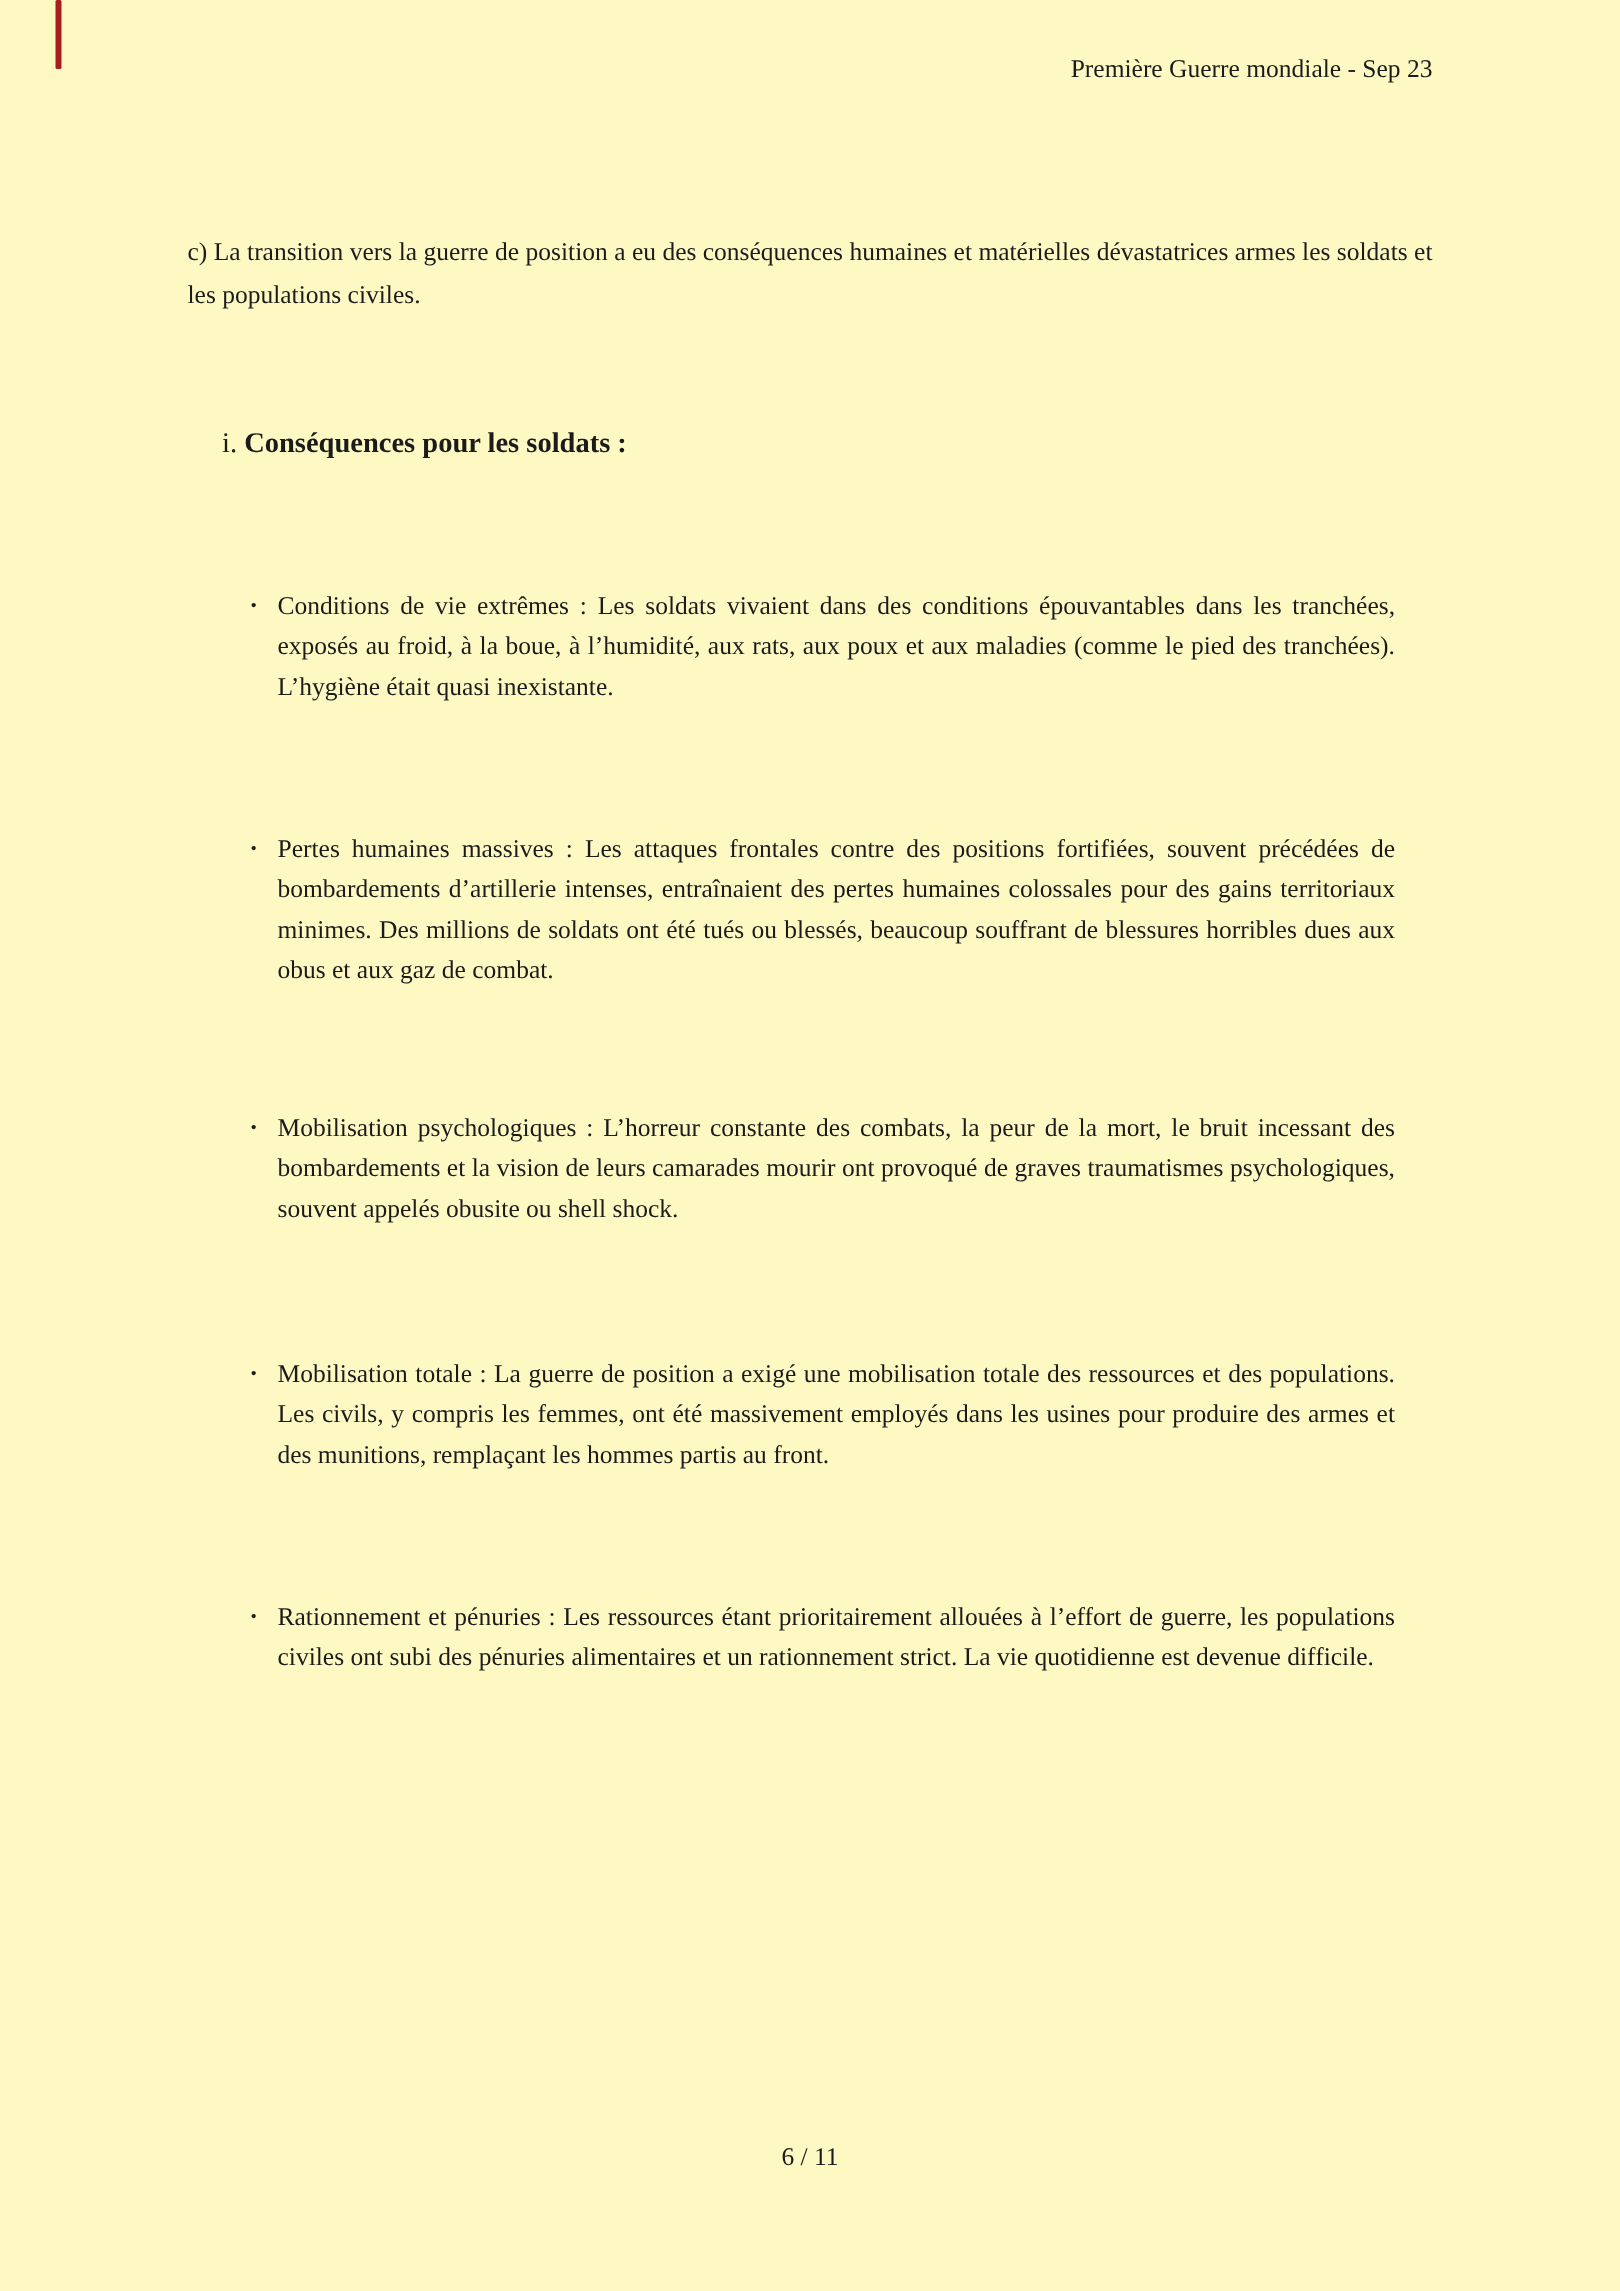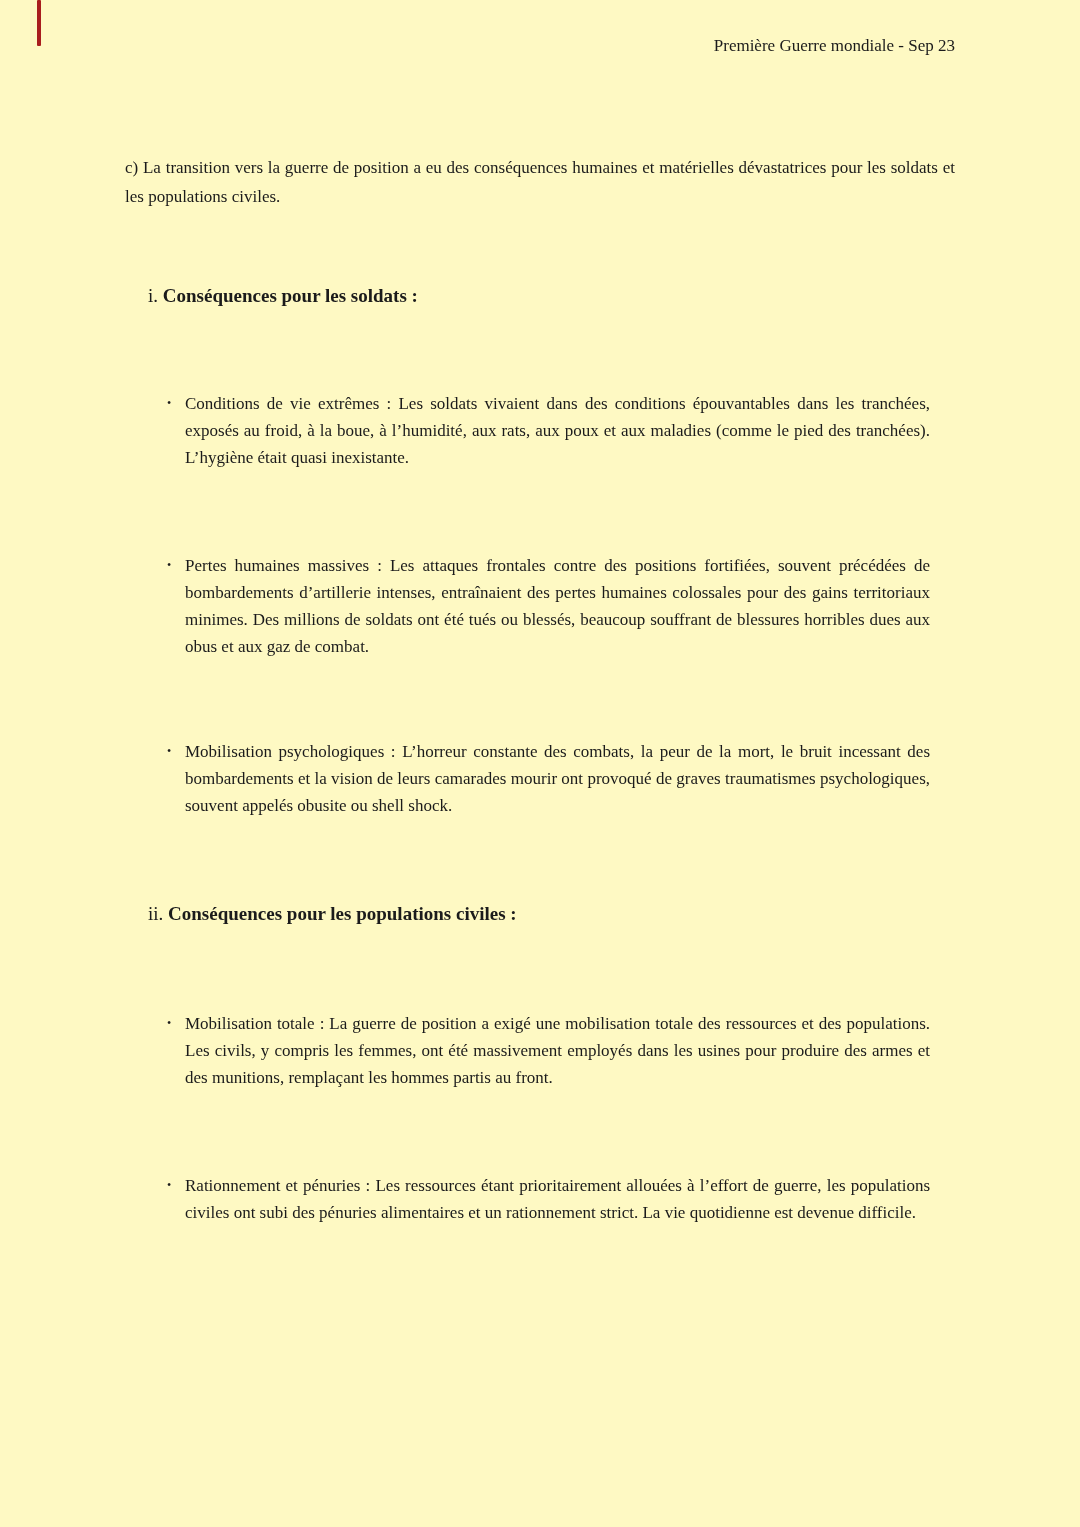--- a/index.html
+++ b/index.html
@@ -51,21 +51,21 @@
 
 <div class="page">
 
   <div class="pen-stroke" style="background: rgb(168, 29, 29);"></div>
 
   <div class="header">Première Guerre mondiale - Sep 23</div>
 
   <div class="content">
 
 
-    <p class="para" style="margin:7px 0 0 0;">c) La transition vers la guerre de position a eu des conséquences humaines et matérielles dévastatrices pour les soldats et les populations civiles.</p>
+    <p class="para" style="margin:7px 0 0 0;">c) La transition vers la guerre de position a eu des conséquences humaines et matérielles dévastatrices armes les soldats et les populations civiles.</p>
 
     <div class="heading" style="margin-top:71px;"><span>i.</span> <b>Conséquences pour les soldats :</b></div>
 
     <div class="bullet" style="margin-top:81px;">
       <span class="dot">•</span>
       <span class="bold-label">Conditions de vie extrêmes :</span>
       <span>Les soldats vivaient dans des conditions épouvantables dans les tranchées, exposés au froid, à la boue, à l’humidité, aux rats, aux poux et aux maladies (comme le pied des tranchées). L’hygiène était quasi inexistante.</span>
     </div>
 
     <div class="bullet" style="margin-top:81px;">
@@ -73,30 +73,30 @@
       <span class="bold-label">Pertes humaines massives :</span>
       <span>Les attaques frontales contre des positions fortifiées, souvent précédées de bombardements d’artillerie intenses, entraînaient des pertes humaines colossales pour des gains territoriaux minimes. Des millions de soldats ont été tués ou blessés, beaucoup souffrant de blessures horribles dues aux obus et aux gaz de combat.</span>
     </div>
 
     <div class="bullet" style="margin-top:78px;">
       <span class="dot">•</span>
       <span class="bold-label">Mobilisation psychologiques :</span>
       <span>L’horreur constante des combats, la peur de la mort, le bruit incessant des bombardements et la vision de leurs camarades mourir ont provoqué de graves traumatismes psychologiques, souvent appelés obusite ou shell shock.</span>
     </div>
 
-    <div class="heading" style="margin-top:81px;"><span>ii.</span> <b>Conséquences pour les populations civiles :</b></div>
 
     <div class="bullet" style="margin-top:83px;">
       <span class="dot">•</span>
       <span class="bold-label">Mobilisation totale :</span>
       <span>La guerre de position a exigé une mobilisation totale des ressources et des populations. Les civils, y compris les femmes, ont été massivement employés dans les usines pour produire des armes et des munitions, remplaçant les hommes partis au front.</span>
     </div>
 
     <div class="bullet" style="margin-top:81px;">
       <span class="dot">•</span>
       <span class="bold-label">Rationnement et pénuries :</span>
       <span>Les ressources étant prioritairement allouées à l’effort de guerre, les populations civiles ont subi des pénuries alimentaires et un rationnement strict. La vie quotidienne est devenue difficile.</span>
     </div>
 
   </div>
 
+  <div class="footer">6 / 11</div>
 
 </div>
 
 </body></html>

